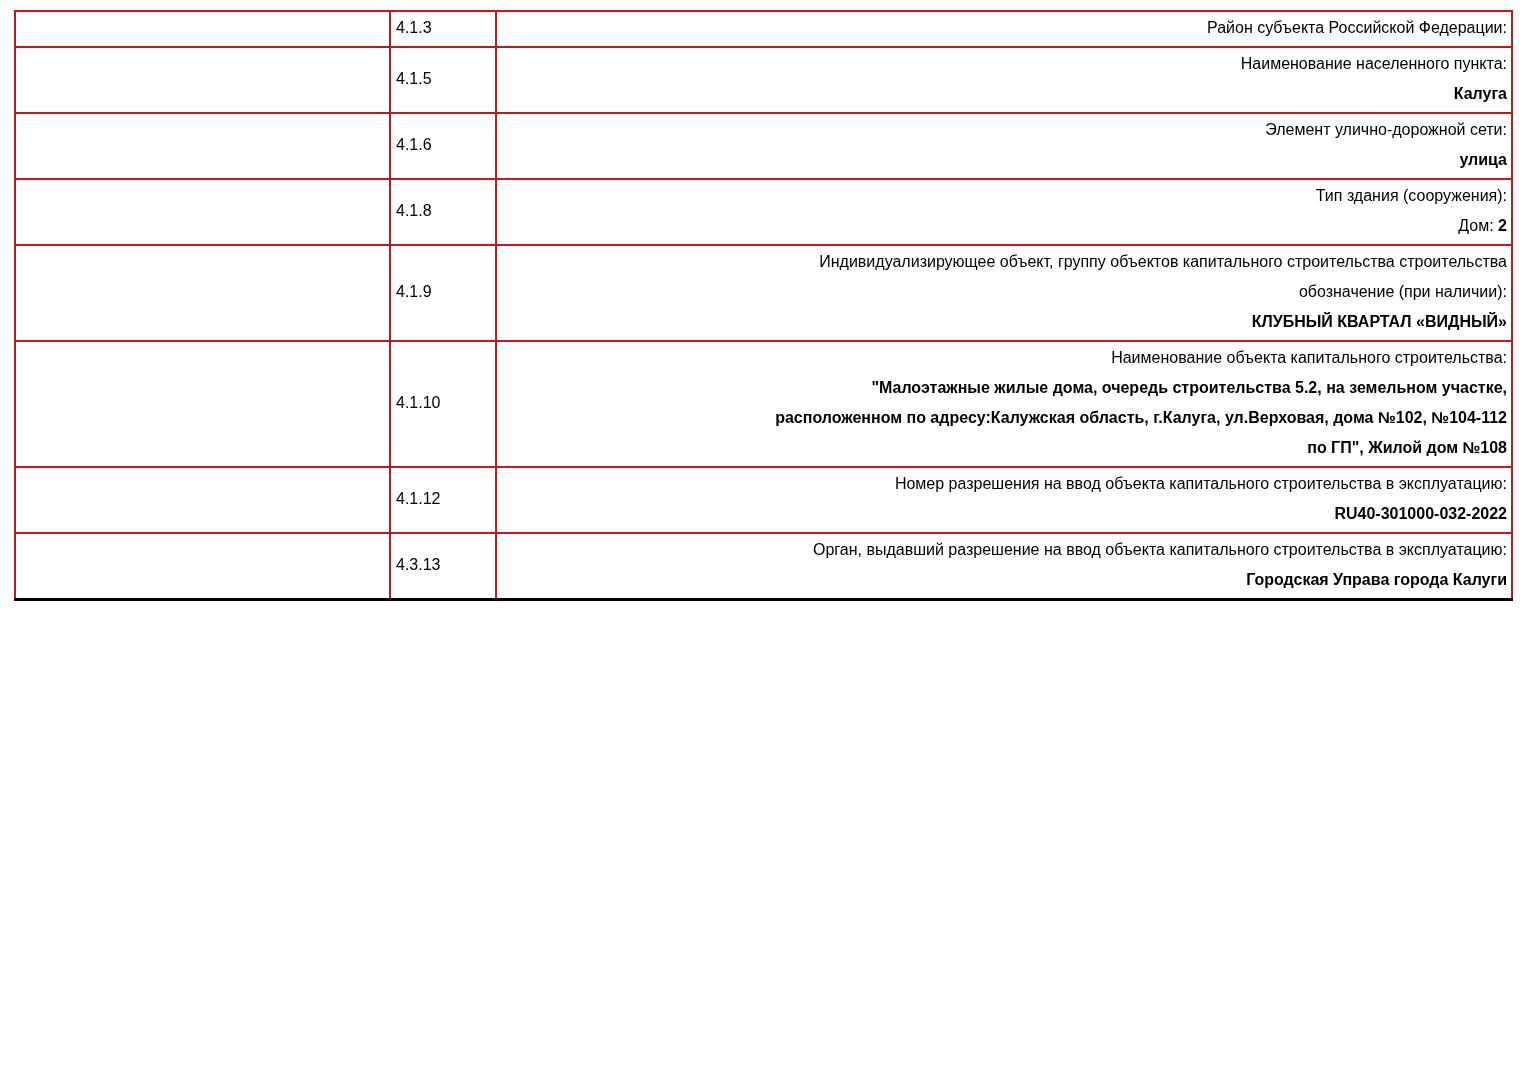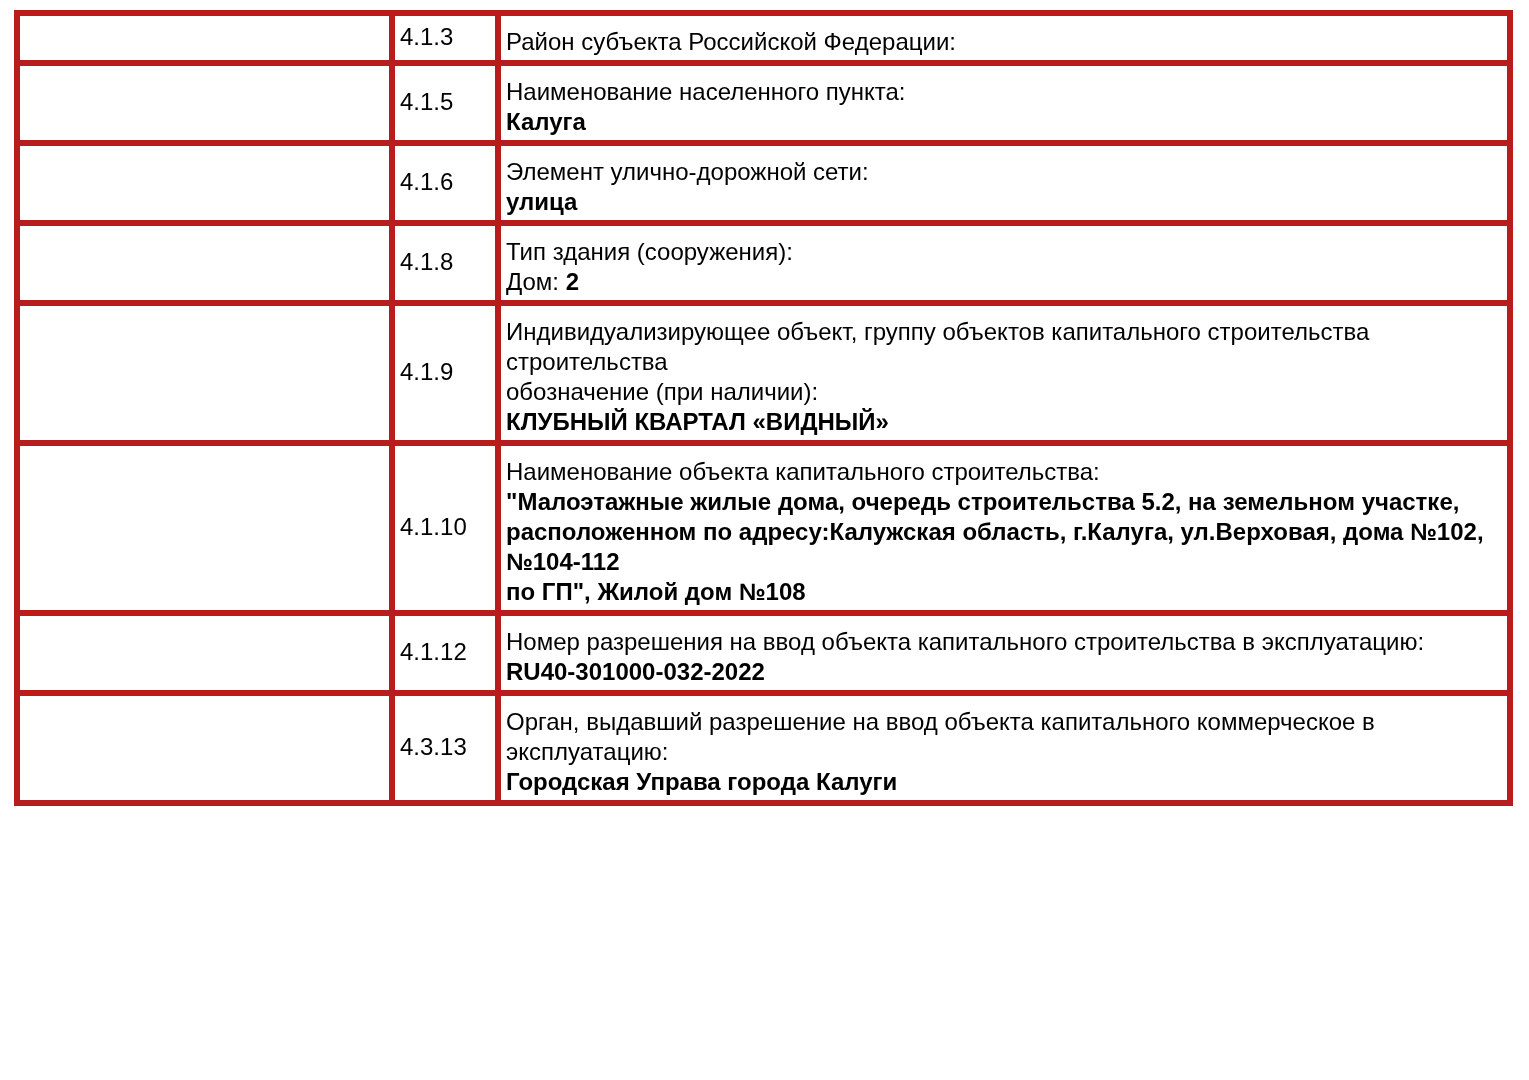--- a/index.html
+++ b/index.html
@@ -16,35 +16,36 @@
   }
   .doc-table {
     margin: 10px 0 0 14px;
     width: 1499px;
     border-collapse: collapse;
     table-layout: fixed;
     border: 2px solid #000;
     border-bottom-width: 3px;
   }
   .doc-table td {
-    border: 6px solid #b91c1c;
-    font-size: 24px;
+    border: 2px solid #b91c1c;
+    font-size: 16px;
     line-height: 30px;
     overflow: hidden;
   }
   td.cell-empty {
     vertical-align: top;
   }
   td.cell-num {
     vertical-align: middle;
     padding: 0 2px 2px 5px;
   }
   td.cell-content {
     vertical-align: top;
-    padding: 11px 4px 3px 5px;
+    padding: 1px 4px 3px 5px;
+    text-align: right;
   }
   .row-label, .row-value, .row-value-prefix {
     white-space: pre-wrap;
   }
   .row-value {
     font-weight: bold;
   }
 </style>
 </head>
 <body>
@@ -122,18 +123,18 @@
     <td class="cell-content">
       <div class="row-label">Номер разрешения на ввод объекта капитального строительства в эксплуатацию:</div>
       <div class="row-value-line"><span class="row-value-prefix"></span><span class="row-value">RU40-301000-032-2022</span></div>
     </td>
   </tr>
 
   <tr>
     <td class="cell-empty"></td>
     <td class="cell-num">4.3.13</td>
     <td class="cell-content">
-      <div class="row-label">Орган, выдавший разрешение на ввод объекта капитального коммерческое в эксплуатацию:</div>
+      <div class="row-label">Орган, выдавший разрешение на ввод объекта капитального строительства в эксплуатацию:</div>
       <div class="row-value-line"><span class="row-value-prefix"></span><span class="row-value">Городская Управа города Калуги</span></div>
     </td>
   </tr>
 </tbody>
 </table>
 
 </body></html>

